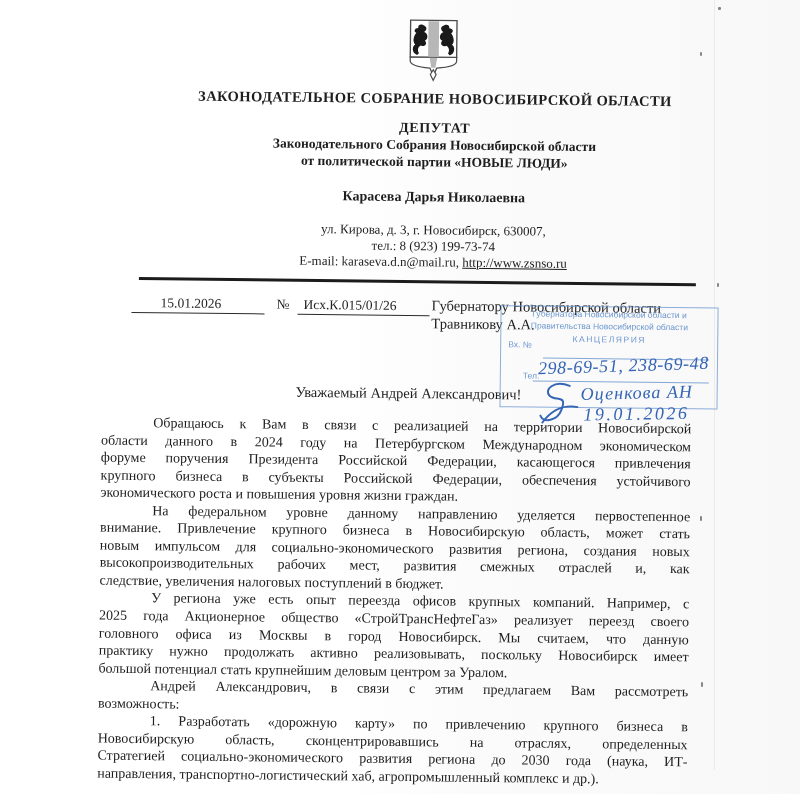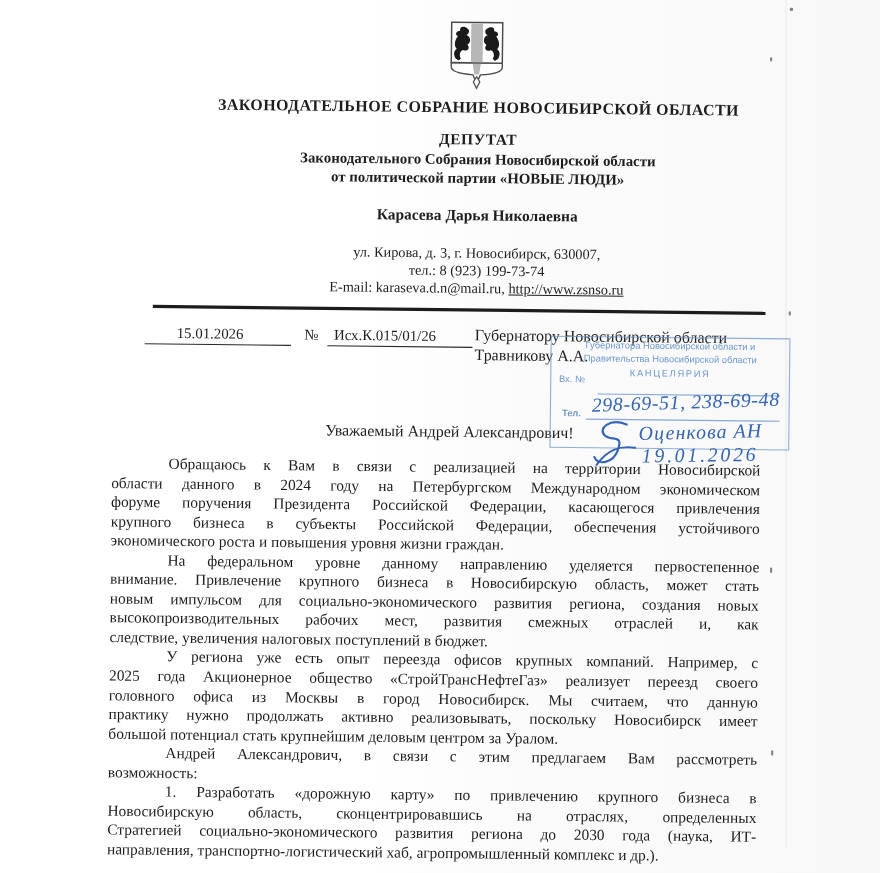--- a/index.html
+++ b/index.html
@@ -30,21 +30,21 @@
   .ref-num{left:303px;top:298px;font-size:13.5px;}
   .ref-num-line{left:297px;top:315px;width:132px;border-bottom:1.3px solid #2a2a2a;}
   .addressee{left:431px;top:297px;width:272px;font-size:14.5px;line-height:17.5px;}
   
   .stamp{left:500px;top:304px;width:216px;height:100px;
     border:1.4px solid rgba(104,148,206,.75);color:#6d97cf;
     font-family:"Liberation Sans", sans-serif;z-index:3;}
   .stamp .sline{position:absolute;left:0;width:100%;text-align:center;font-size:8.5px;line-height:11px;}
   .s1{top:2px;} .s2{top:14px;} .s3{top:27px;letter-spacing:1.5px;}
   .stamp .slabel{position:absolute;font-size:8.5px;}
-  .lbl-in{left:7px;top:33px;} .lbl-tel{left:10px;top:64px;font-weight:bold;}
+  .lbl-in{left:7px;top:33px;} .lbl-tel{left:22px;top:64px;}
   .stamp .shline{position:absolute;border-bottom:1px solid rgba(104,148,206,.8);}
   .hl-in{left:42px;top:51px;width:166px;} .hl-tel{left:32px;top:74px;width:176px;}
   
   .ink{font-family:"Liberation Serif", serif;font-style:italic;z-index:4;}
   .hw-phones{left:538px;top:353px;font-size:18px;letter-spacing:.6px;transform:rotate(-2.5deg);}
   .hw-sign{left:581px;top:380px;font-size:18px;letter-spacing:1px;transform:rotate(-2deg);}
   .hw-date{left:584px;top:401px;font-size:18px;letter-spacing:2.5px;transform:rotate(-1.5deg);}
   .paraph{left:534px;top:376px;z-index:4;}
   
   .salutation{left:296px;top:385px;font-size:14.5px;}

